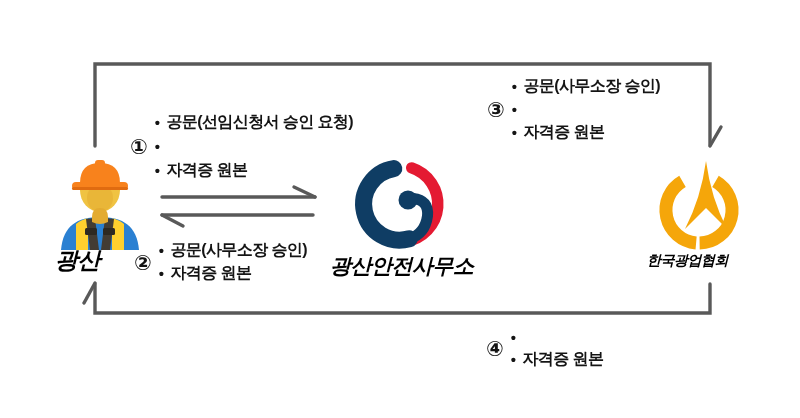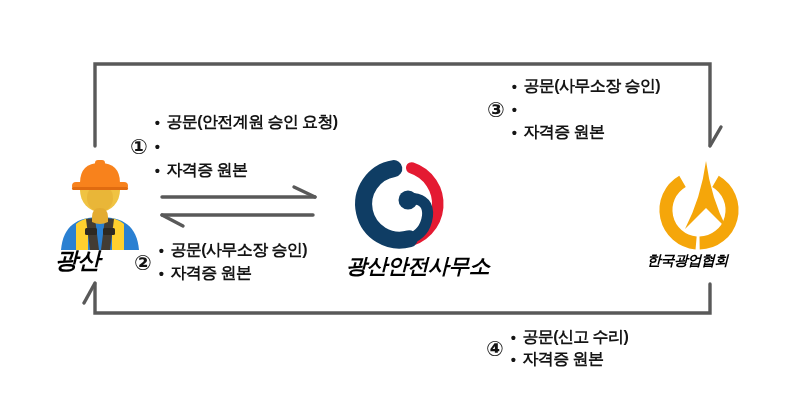--- a/index.html
+++ b/index.html
@@ -96,39 +96,39 @@
     <svg width="100" height="100" viewBox="-50 -50 100 100" fill="none">
 
       <path d="M 11.7 -36.1 A 38 38 0 0 1 5.3 37.6" stroke="#e41a32" stroke-width="11.5" stroke-linecap="round"></path>
 
       <path d="M -6.2 -35.4 A 36 36 0 1 0 9.3 34.8" stroke="#0f3d64" stroke-width="17" stroke-linecap="round"></path>
 
       <path d="M 9.3 34.8 Q 25 30 27.5 12 Q 29 -4 13 -5.5" stroke="#0f3d64" stroke-width="11" stroke-linecap="round"></path>
       <circle cx="8" cy="-4" r="9.5" fill="#0f3d64"></circle>
     </svg>
   </div>
-  <div class="entity-label" style="left:346px;top:252px;width:140px;font-size:21px;">광산안전사무소</div>
+  <div class="entity-label" style="left:330px;top:252px;width:140px;font-size:21px;">광산안전사무소</div>
 
   <div class="entity" style="left:657px;top:158px;width:84px;height:96px;">
     <svg width="84" height="96" viewBox="0 0 84 96">
 
       <path d="M 25.5 23.4 A 33 33 0 0 0 39.1 84.9" fill="none" stroke="#f5a60a" stroke-width="13"></path>
       <path d="M 42.6 85.0 A 33 33 0 0 0 58.5 23.4" fill="none" stroke="#f5a60a" stroke-width="13"></path>
 
       <path d="M 49 3 Q 54 40 70 71 L 49 50 L 28 71 Q 44 40 49 3 Z" fill="#f5a60a"></path>
     </svg>
   </div>
   <div class="entity-label" style="left:647px;top:252px;width:120px;font-size:14px;">한국광업협회</div>
 
   <div class="step s1" style="left:130px;top:110px;">
     <span class="num">①</span>
     <div class="items">
       <div class="item">
         <span class="bullet">•</span>
-        <span>공문(안전계원 승인 요청)</span>
+        <span>공문(선임신청서 승인 요청)</span>
       </div>
       <div class="item">
         <span class="bullet">•</span>
       </div>
       <div class="item">
         <span class="bullet">•</span>
         <span>자격증 원본</span>
       </div>
     </div>
   </div>
@@ -162,21 +162,20 @@
         <span>자격증 원본</span>
       </div>
     </div>
   </div>
 
   <div class="step s4" style="left:486px;top:326px;">
     <span class="num">④</span>
     <div class="items">
       <div class="item">
         <span class="bullet">•</span>
-        <span>공문(신고 수리)</span>
       </div>
       <div class="item">
         <span class="bullet">•</span>
         <span>자격증 원본</span>
       </div>
     </div>
   </div>
 
 </div>
 

